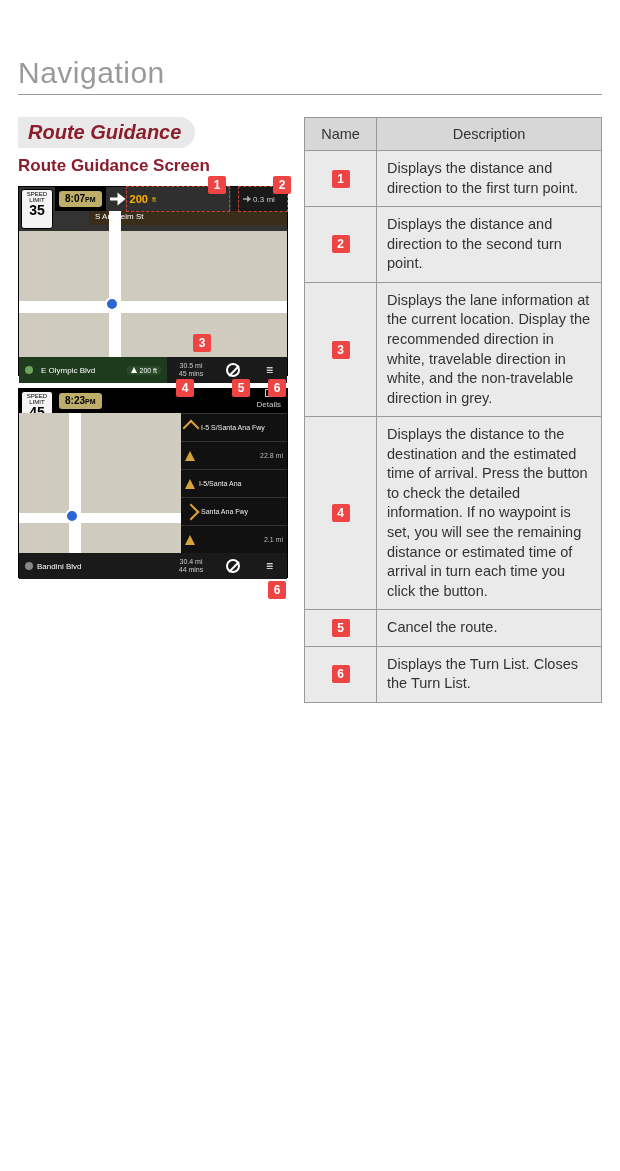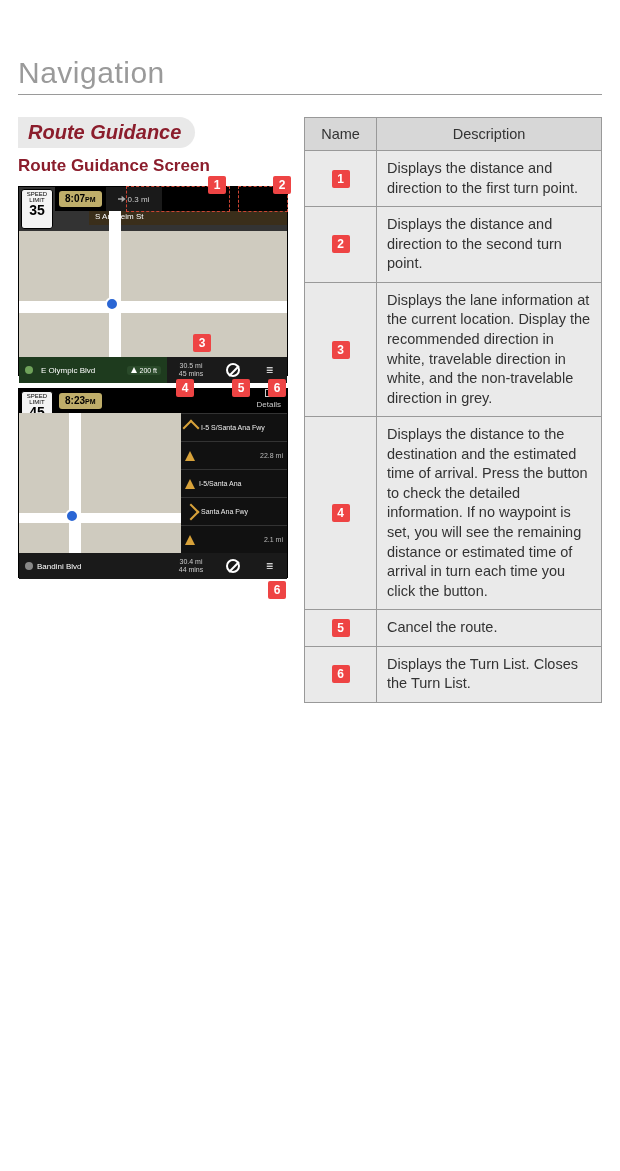--- a/index.html
+++ b/index.html
@@ -84,20 +84,25 @@
           <div style="display:flex;">
             <div class="speed-box">
               <span>SPEED LIMIT</span>
               <span class="num">35</span>
             </div>
             <div style="flex:1;">
               <div class="shot1-top">
                 <div class="clock">
                   <span>8:07</span><span style="font-size:7px;">PM</span>
                 </div>
+                <div class="turn1">
+                  <span class="t-arrow" style="clip-path:polygon(0 40%,50% 40%,50% 10%,100% 50%,50% 90%,50% 60%,0 60%);"></span>
+                  <span class="t-dist">200</span>
+                  <span style="color:#ffae00;font-size:8px;">ft</span>
+                </div>
                 <div class="turn2">
                   <span style="width:8px;height:8px;background:#aaa;clip-path:polygon(0 40%,50% 40%,50% 10%,100% 50%,50% 90%,50% 60%,0 60%);"></span>
                   <span class="t2-dist"><span>0.3</span> <span>mi</span></span>
                 </div>
               </div>
               <div class="street-bar">S Anaheim St</div>
             </div>
           </div>
           <div class="shot1-map">
             <div class="road h"></div>

